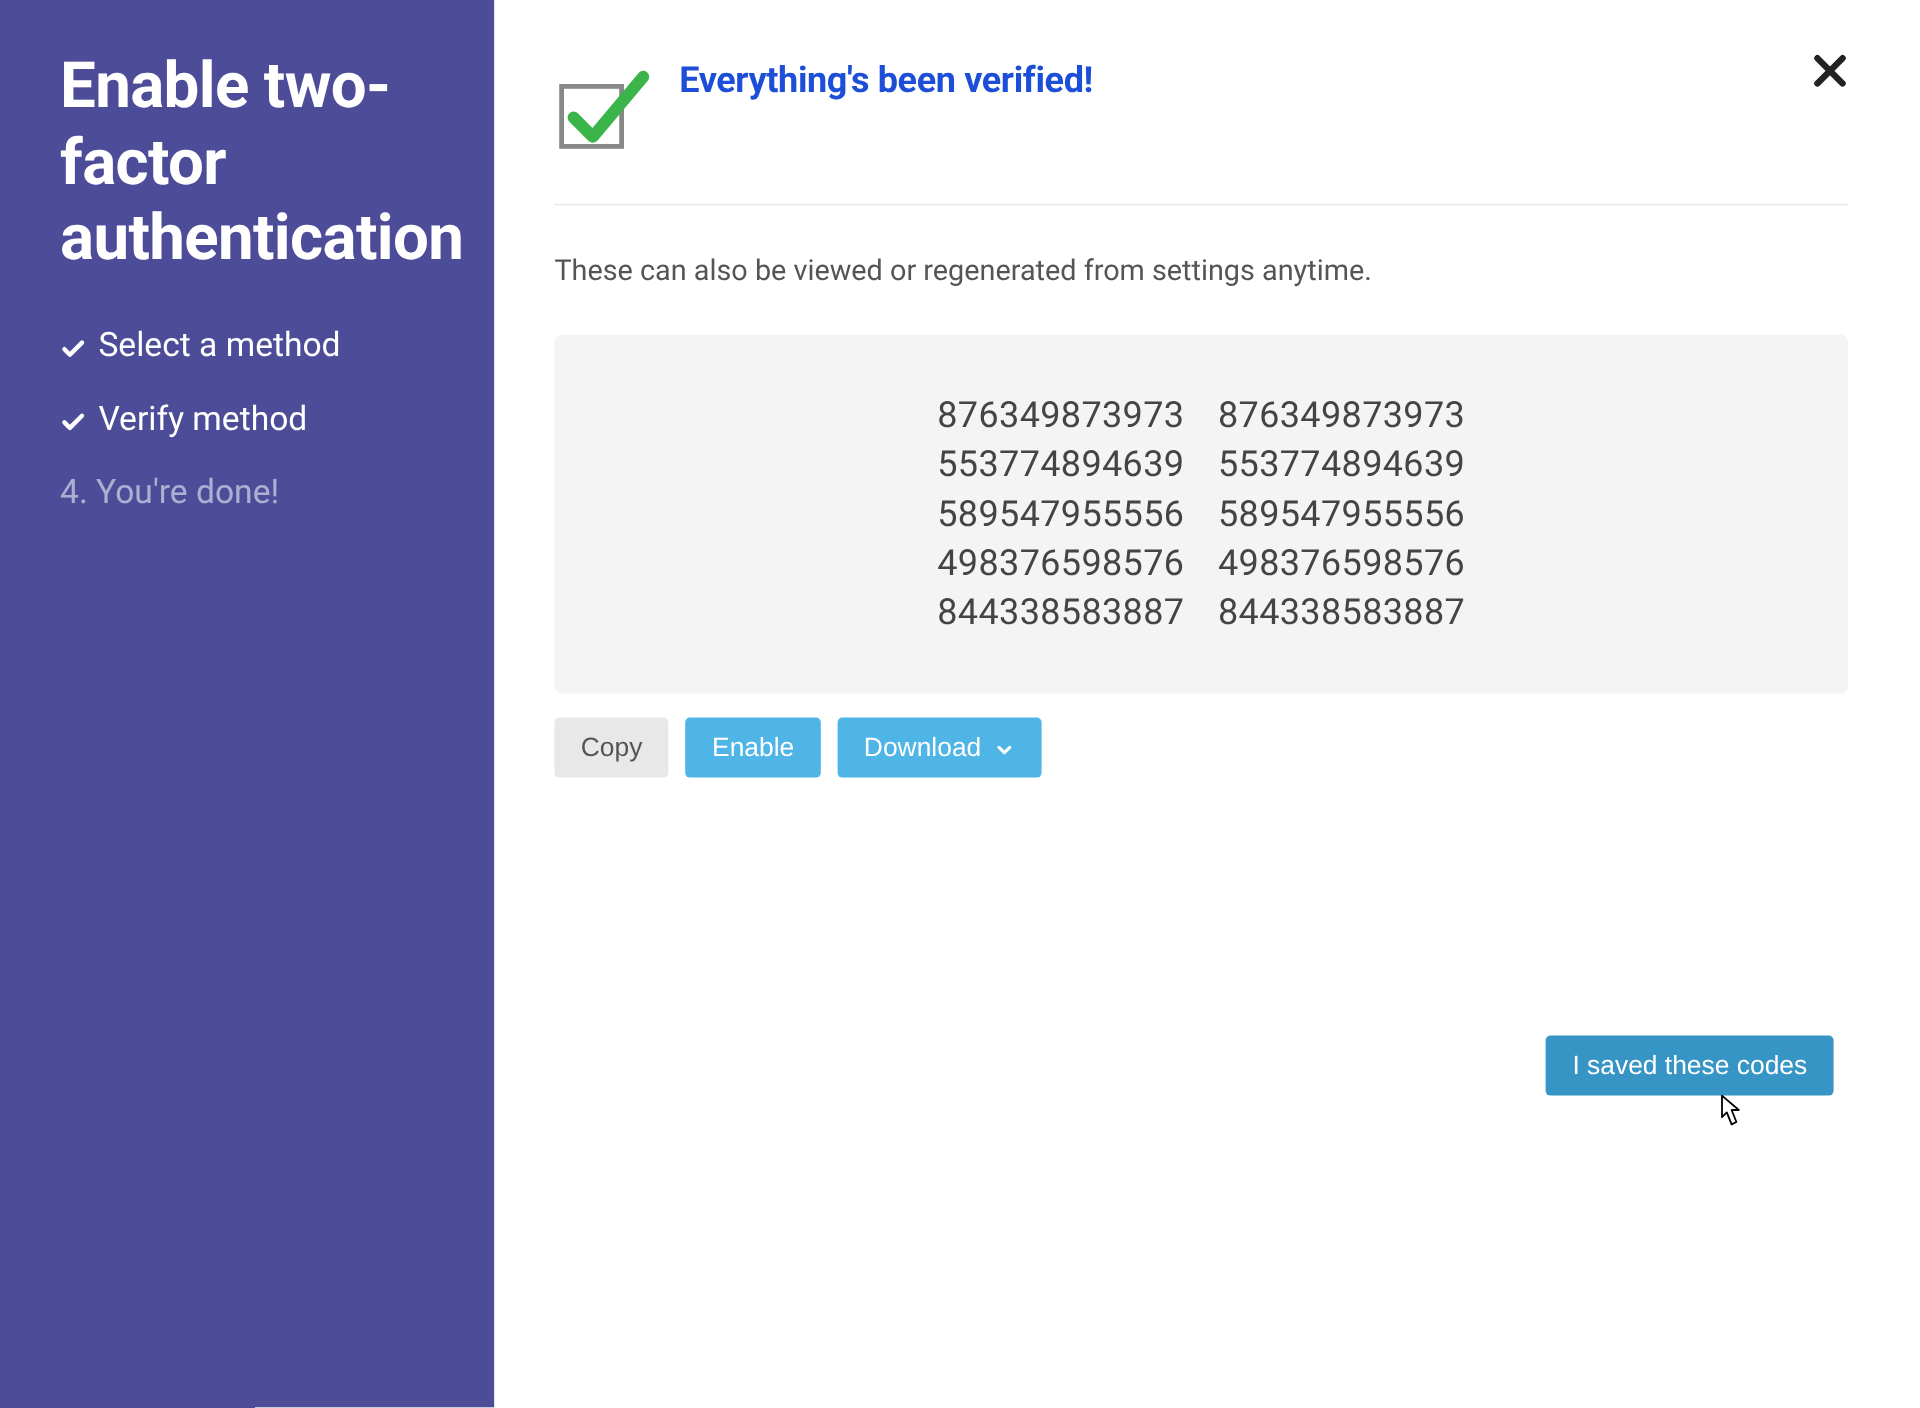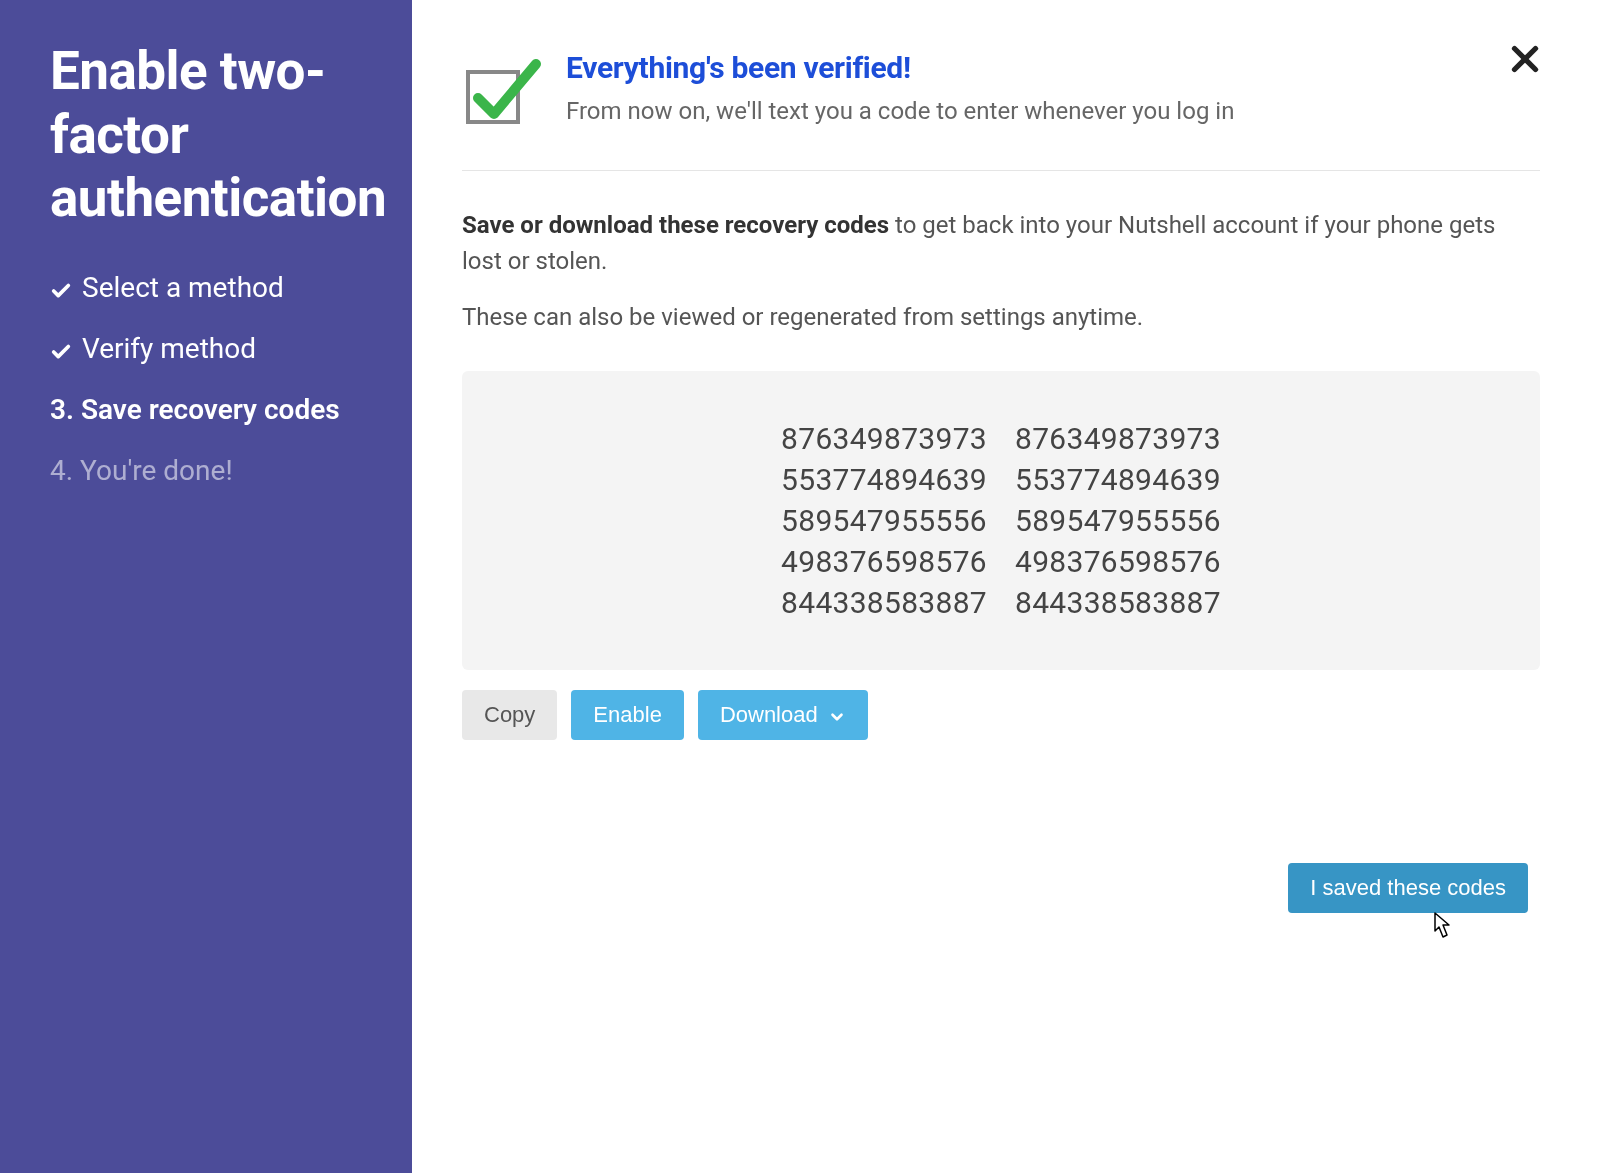--- a/index.html
+++ b/index.html
@@ -199,23 +199,20 @@
         <span>Select a method</span>
       </li>
       <li class="step-item done">
         <span class="check-icon">
           <svg viewBox="0 0 24 24" fill="none" stroke="#ffffff" stroke-width="4" stroke-linecap="round" stroke-linejoin="round">
               <polyline points="20 6 9 17 4 12"></polyline>
             </svg>
         </span>
         <span>Verify method</span>
       </li>
-      <li class="step-item current">
-        <span>3. Save recovery codes</span>
-      </li>
       <li class="step-item future">
         <span>4. You're done!</span>
       </li>
     </ul>
   </aside>
 
   <main class="main">
     <button class="close-button">
       <span>
         <svg viewBox="0 0 24 24" width="36" height="36" fill="none" stroke="currentColor" stroke-width="3.5" stroke-linecap="round">
@@ -227,27 +224,23 @@
 
     <div class="header-row">
       <span class="checkbox-icon">
         <svg viewBox="0 0 80 80">
           <rect x="6" y="18" width="50" height="50" fill="none" stroke="#888" stroke-width="4"></rect>
           <path d="M 16 44 L 32 60 L 74 10" fill="none" stroke="#3bb54a" stroke-width="10" stroke-linecap="round" stroke-linejoin="round"></path>
         </svg>
       </span>
       <div class="header-text">
         <h1>Everything's been verified!</h1>
-        <p>From now on, we'll text you a code to enter whenever you log in</p>
       </div>
     </div>
 
-    <p class="instructions">
-      <strong>Save or download these recovery codes</strong><span> to get back into your Nutshell account if your phone gets lost or stolen.</span>
-    </p>
     <p class="instructions-sub">These can also be viewed or regenerated from settings anytime.</p>
 
     <div class="codes-box">
       <div class="codes-grid">
         <span class="code-item">876349873973</span>
         <span class="code-item">876349873973</span>
         <span class="code-item">553774894639</span>
         <span class="code-item">553774894639</span>
         <span class="code-item">589547955556</span>
         <span class="code-item">589547955556</span>

